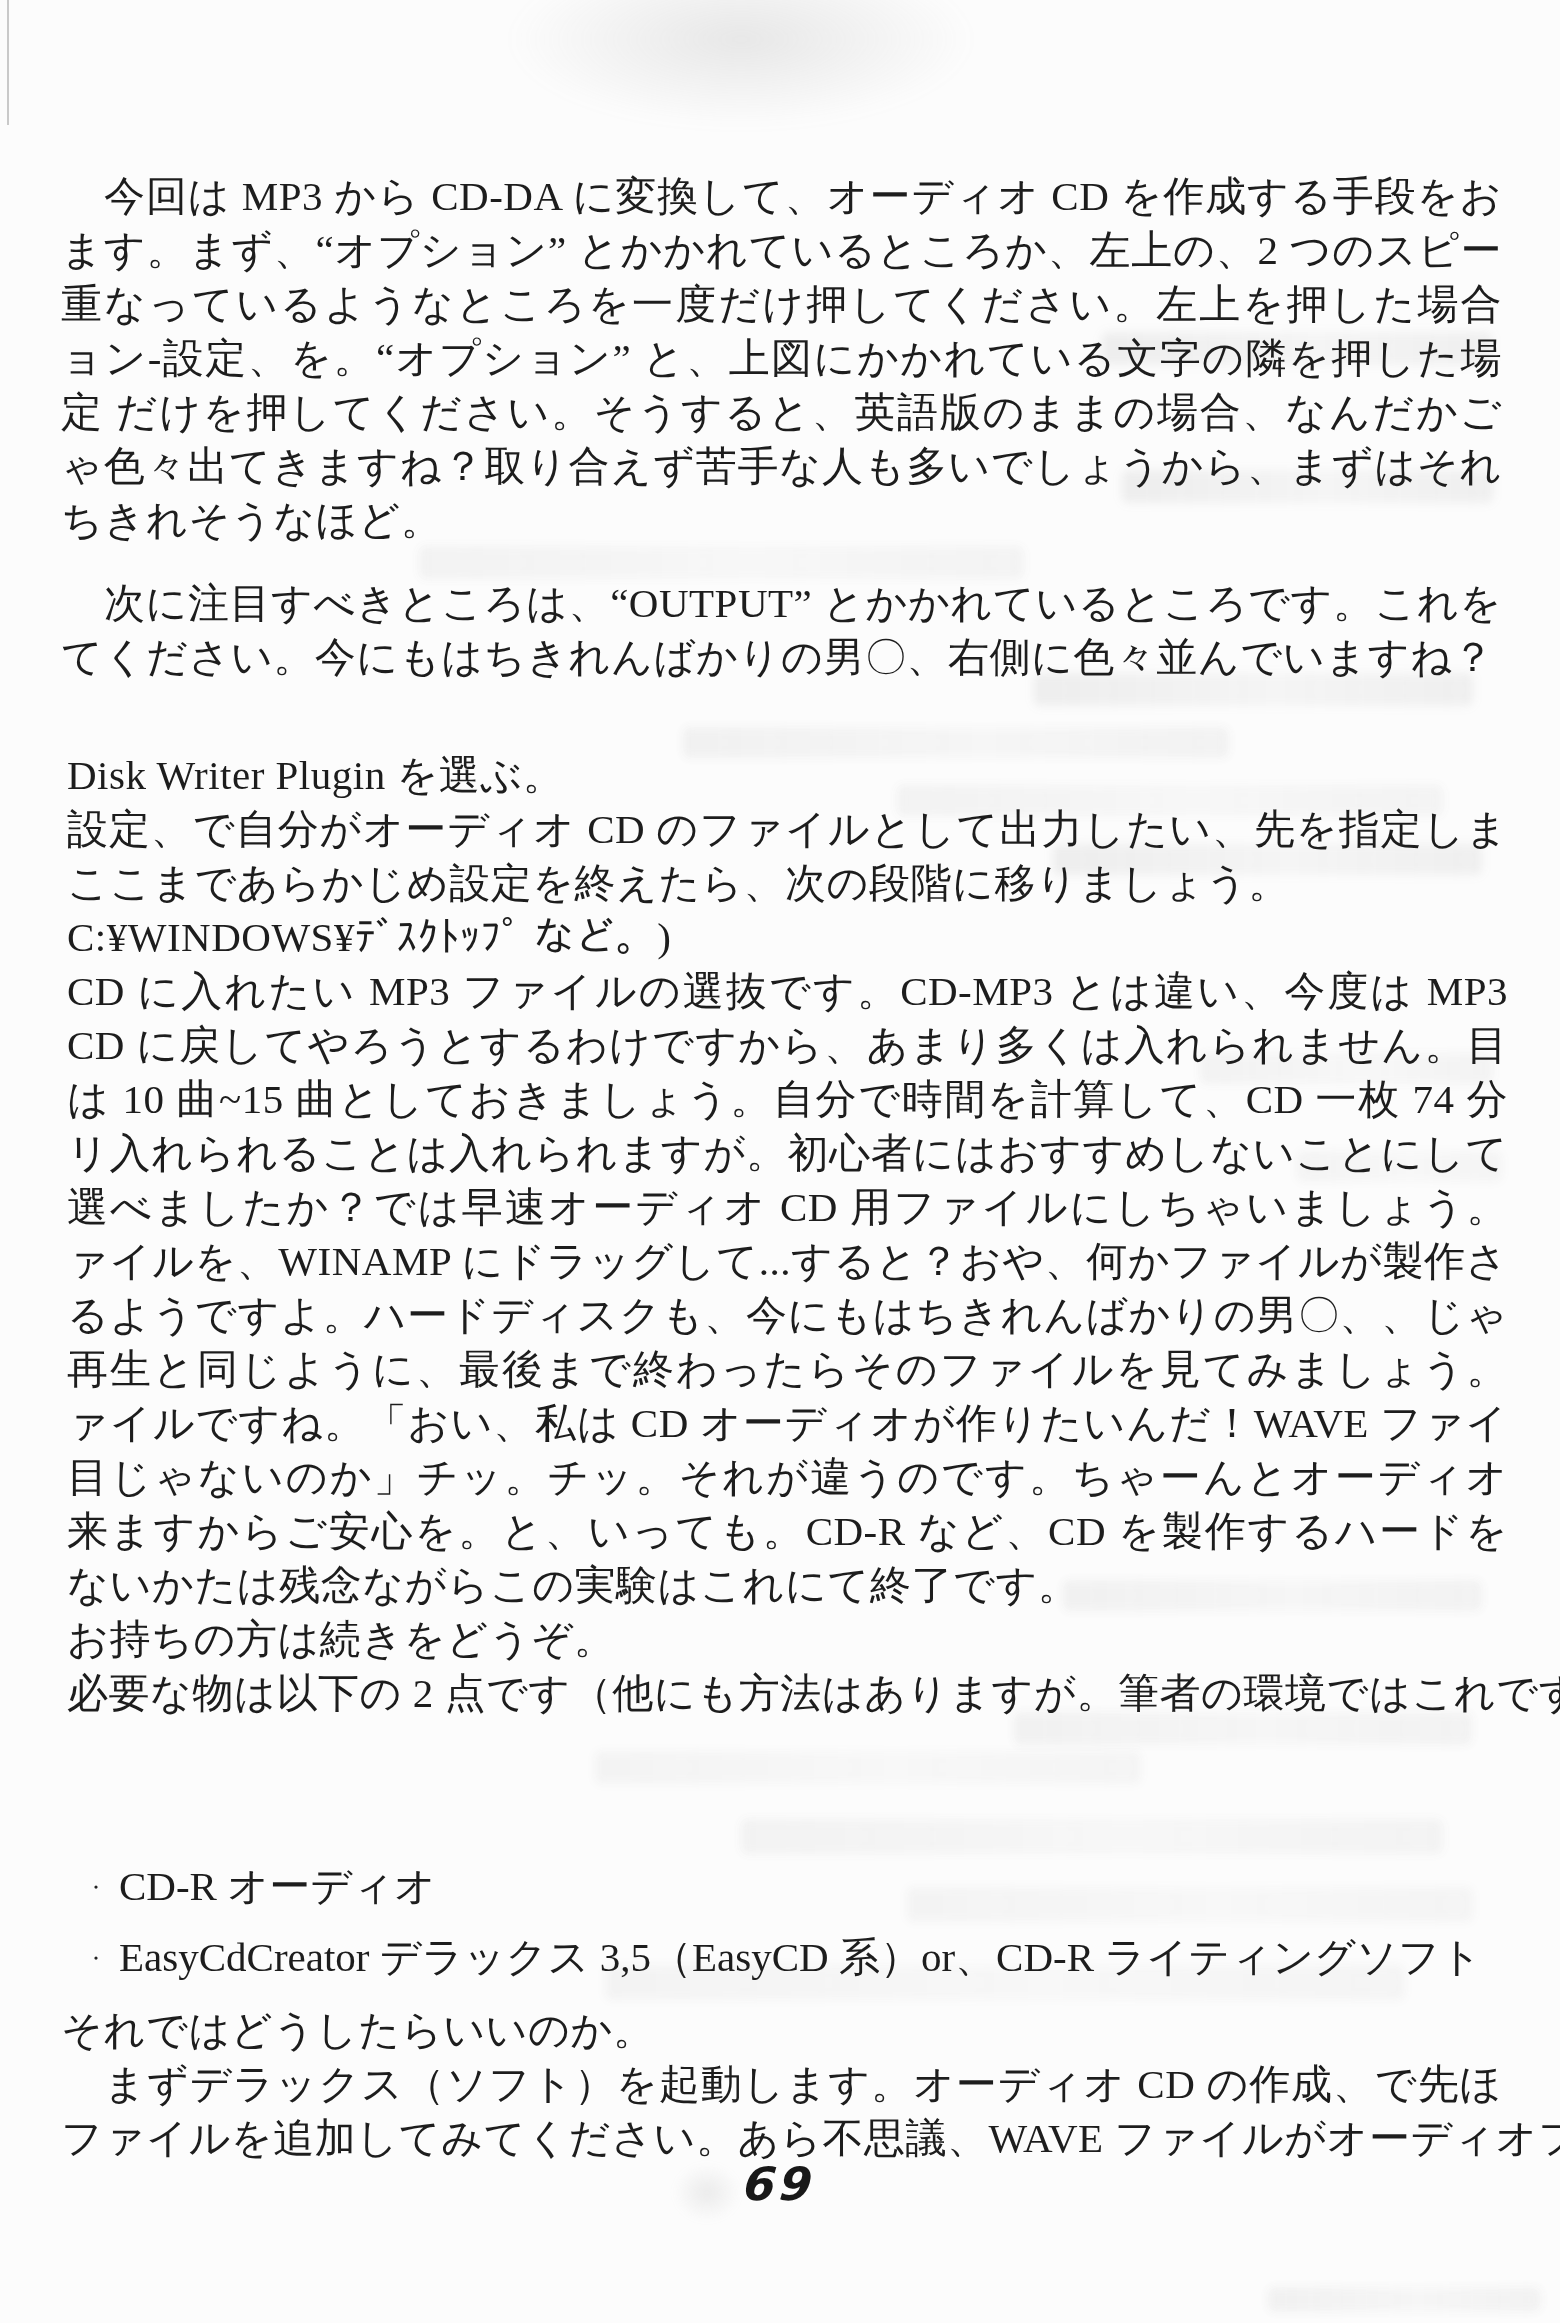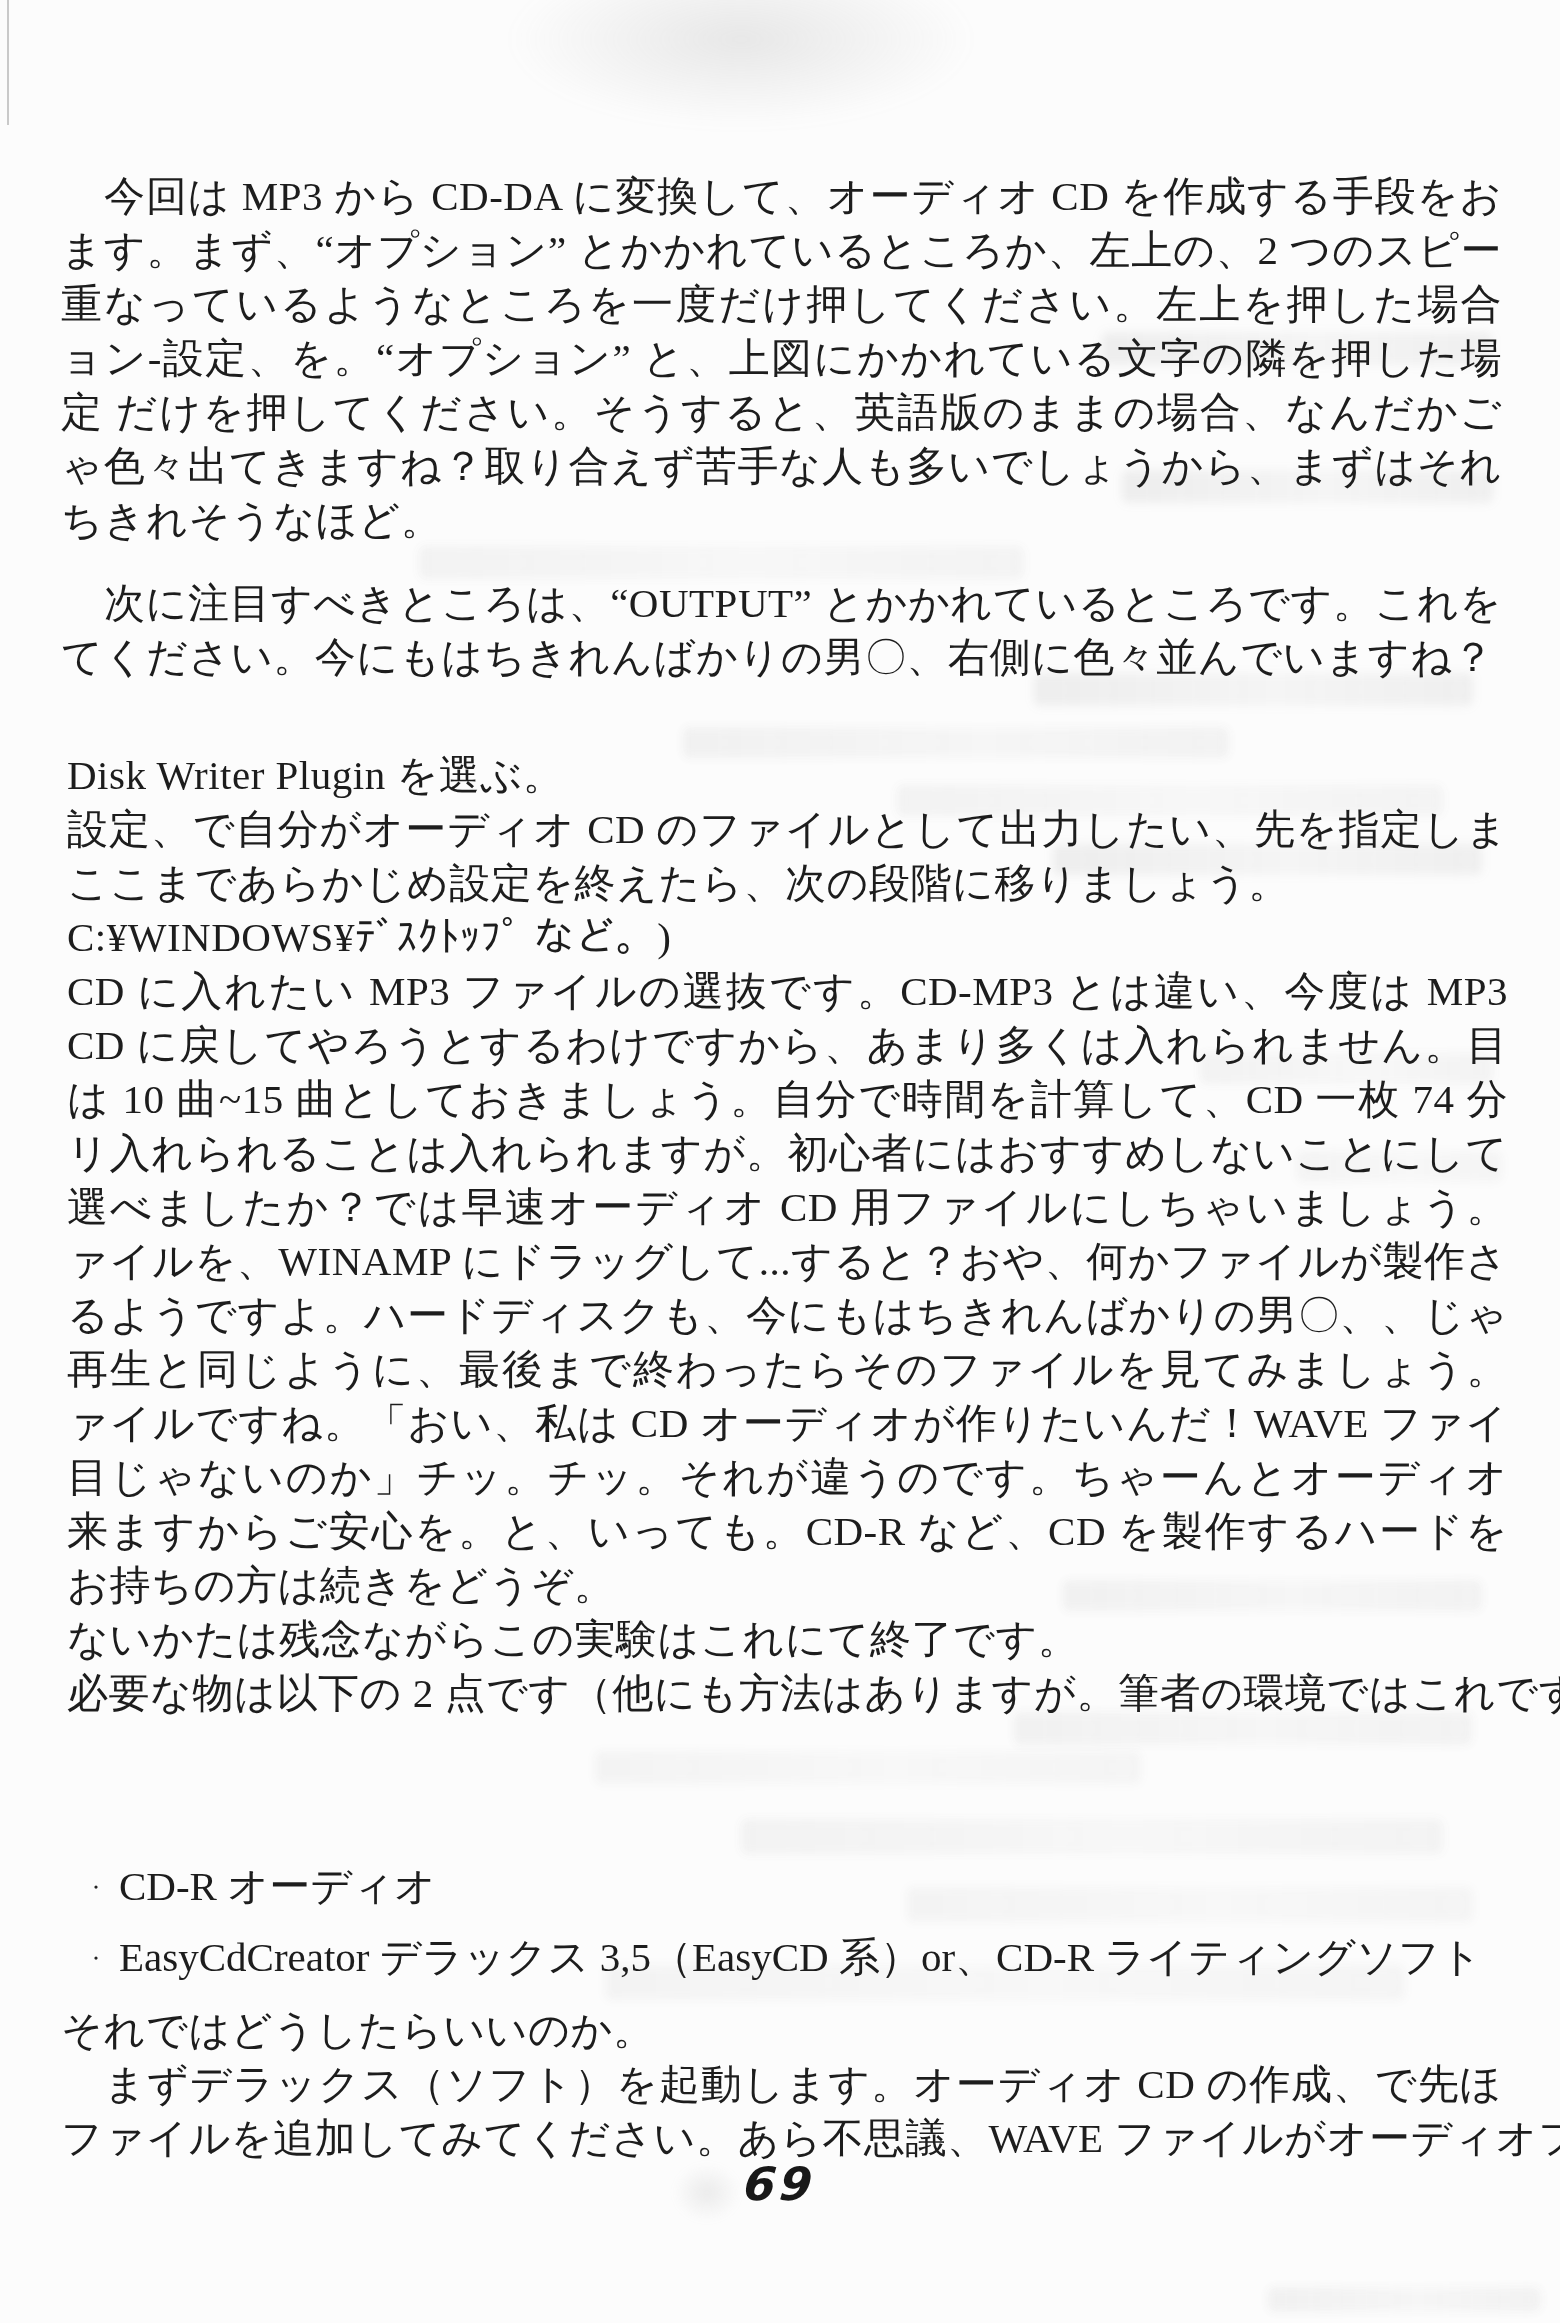--- a/index.html
+++ b/index.html
@@ -144,22 +144,22 @@
     <div class="line full">CD に戻してやろうとするわけですから、あまり多くは入れられません。目安として</div>
     <div class="line full">は 10 曲~15 曲としておきましょう。自分で時間を計算して、CD 一枚 74 分ギリギ</div>
     <div class="line full">リ入れられることは入れられますが。初心者にはおすすめしないことにしておきます。</div>
     <div class="line full">選べましたか？では早速オーディオ CD 用ファイルにしちゃいましょう。MP3 のフ</div>
     <div class="line full">ァイルを、WINAMP にドラッグして...すると？おや、何かファイルが製作されてい</div>
     <div class="line full">るようですよ。ハードディスクも、今にもはちきれんばかりの男〇、、じゃない。は</div>
     <div class="line full">再生と同じように、最後まで終わったらそのファイルを見てみましょう。WAVE フ</div>
     <div class="line full">ァイルですね。「おい、私は CD オーディオが作りたいんだ！WAVE ファイルじゃ駄</div>
     <div class="line full">目じゃないのか」チッ。チッ。それが違うのです。ちゃーんとオーディオ CD に出</div>
     <div class="line full">来ますからご安心を。と、いっても。CD-R など、CD を製作するハードをお持ちで</div>
+    <div class="line">ないかたは残念ながらこの実験はこれにて終了です。</div>
     <div class="line">お持ちの方は続きをどうぞ。</div>
-    <div class="line">ないかたは残念ながらこの実験はこれにて終了です。</div>
     <div class="line">必要な物は以下の 2 点です（他にも方法はありますが。筆者の環境ではこれです）</div>
   </div>
 
   <div class="bullet-list">
     <div class="bullet-row">
       <span class="bullet-marker">・</span>
       <span class="bullet-text">CD-R オーディオ</span>
     </div>
     <div class="bullet-row">
       <span class="bullet-marker">・</span>

